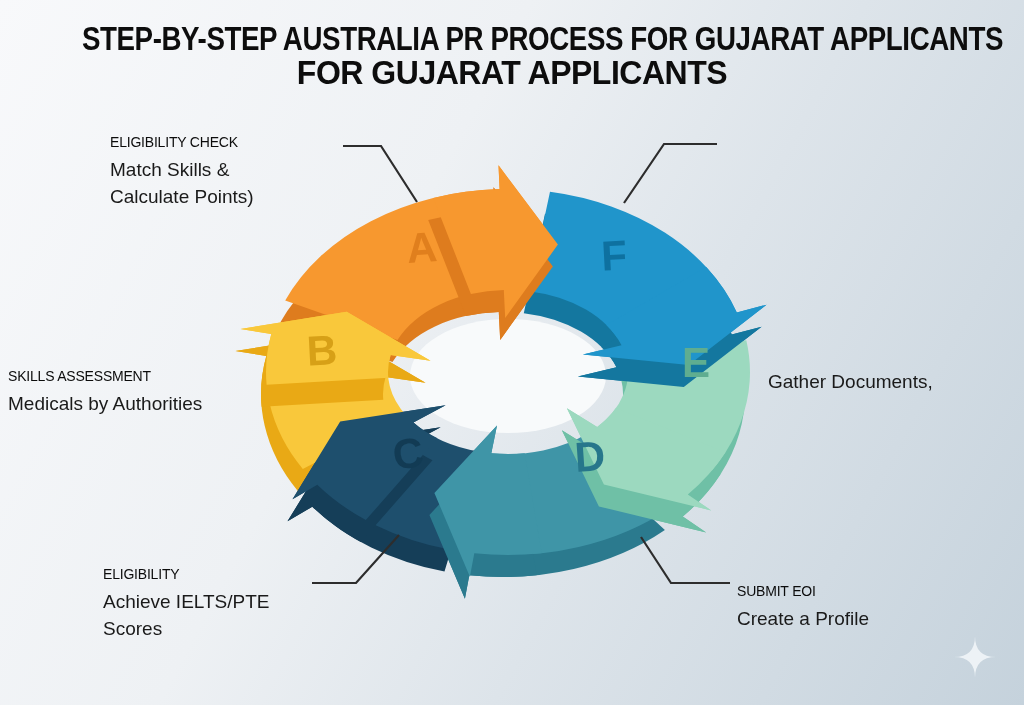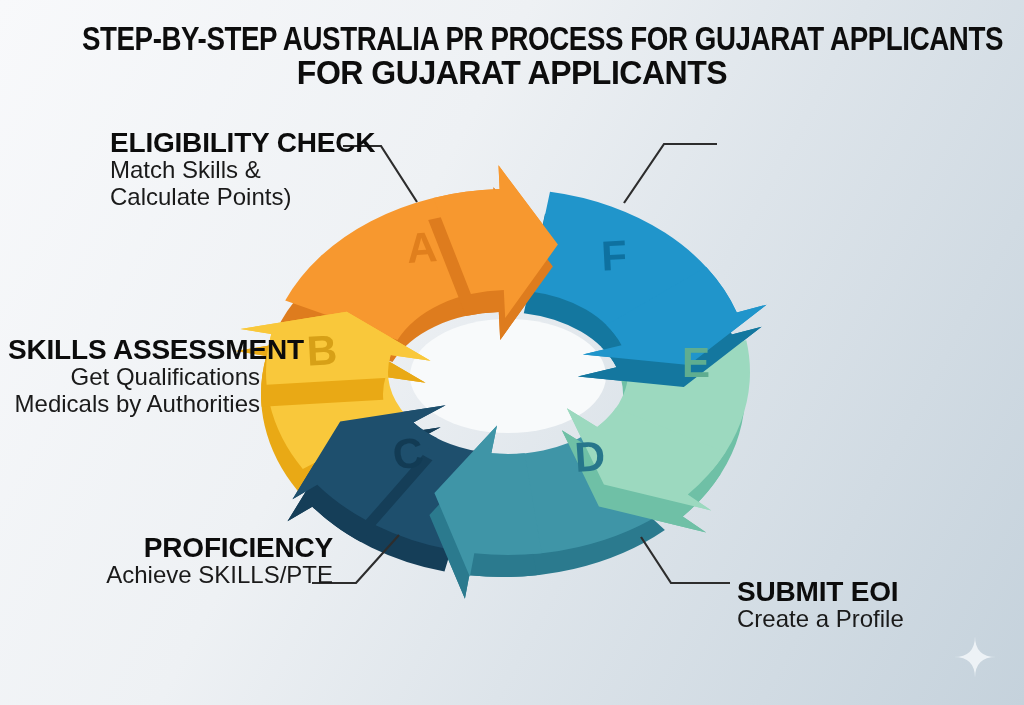--- a/index.html
+++ b/index.html
@@ -8,23 +8,23 @@
          background:linear-gradient(118deg,#f8f9fb 0%,#eef1f4 38%,#dde4ea 62%,#c5d2dc 100%);}
   h1.title{position:absolute;top:22px;left:0;width:1024px;margin:0;text-align:center;
            color:#0d0d0d;font-weight:900;}
   h1.title span{display:block;white-space:nowrap;font-size:33px;line-height:34px;letter-spacing:-0.5px;}
   h1.title .t1{transform:scaleX(0.84);transform-origin:center;}
   h1.title .t2{transform:scaleX(0.97);transform-origin:center;}
   #diagram-svg{position:absolute;left:0;top:0;width:1024px;height:705px;}
   #letters{position:absolute;left:0;top:0;width:100%;height:100%;pointer-events:none;}
   .seg-letter{position:absolute;font-size:42px;font-weight:800;transform:translate(-50%,-50%);}
   .label{position:absolute;color:#101010;}
-  .label .hd{font-size:28px;font-weight:700;letter-spacing:-0.2px;line-height:27px;color:#0c0c0c;white-space:nowrap;}
-  .label .sub{font-size:24px;line-height:27px;color:#1a1a1a;white-space:nowrap;}
-  .center{text-align:right;}
+  .label .hd{font-size:14px;font-weight:400;letter-spacing:-0.2px;line-height:27px;color:#0c0c0c;white-space:nowrap;}
+  .label .sub{font-size:19px;line-height:27px;color:#1a1a1a;white-space:nowrap;}
+  .center{text-align:left;margin-top:27px;}
 </style>
 </head>
 <body>
 
 <div class="stage">
 
   <h1 class="title">
     <span class="t1">STEP-BY-STEP AUSTRALIA PR PROCESS FOR GUJARAT APPLICANTS</span>
     <span class="t2">FOR GUJARAT APPLICANTS</span>
   </h1>
@@ -72,30 +72,31 @@
 
   <div class="label" style="left:110px;top:129px;">
     <div class="hd">ELIGIBILITY CHECK</div>
     <div class="sub">Match Skills &amp;</div>
     <div class="sub">Calculate Points)</div>
   </div>
 
 
   <div class="label center" style="left:8px;top:336px;width:252px;">
     <div class="hd">SKILLS ASSESSMENT</div>
-    <div class="sub">Get Qualifications</div>
     <div class="sub">Medicals by Authorities</div>
   </div>
 
   <div class="label center" style="left:768px;top:341px;width:248px;">
+    <div class="sub">Gather Documents,</div>
   </div>
 
   <div class="label center" style="left:103px;top:534px;width:230px;">
-    <div class="hd">PROFICIENCY</div>
-    <div class="sub">Achieve SKILLS/PTE</div>
+    <div class="hd">ELIGIBILITY</div>
+    <div class="sub">Achieve IELTS/PTE</div>
+    <div class="sub">Scores</div>
   </div>
 
   <div class="label" style="left:737px;top:578px;">
     <div class="hd">SUBMIT EOI</div>
     <div class="sub">Create a Profile</div>
   </div>
 
 </div>
 
 </body></html>

